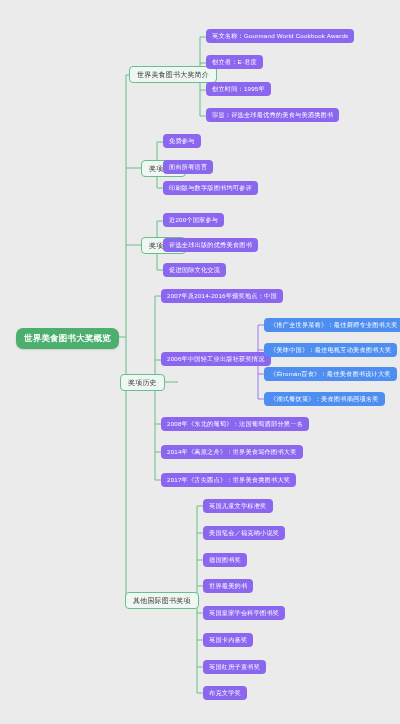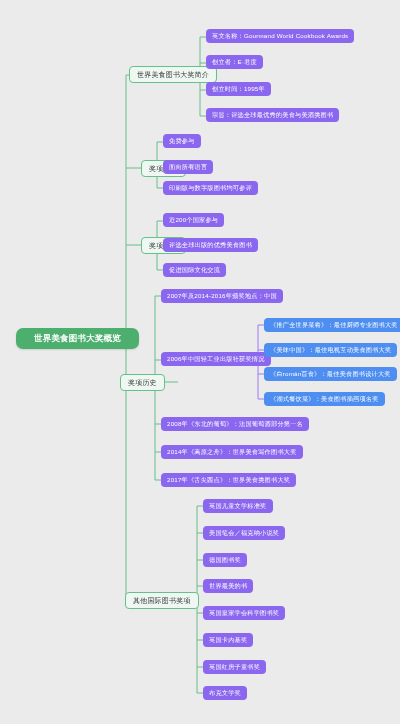--- a/index.html
+++ b/index.html
@@ -29,21 +29,21 @@
     align-items: center;
     white-space: nowrap;
     line-height: 1;
     letter-spacing: 0.2px;
   }
   
   .node.root {
     background: #4caf6e;
     color: #ffffff;
     border-radius: 7px;
-    padding: 6px 18px;
+    padding: 6px 8px;
     font-size: 8.5px;
     font-weight: bold;
     box-shadow: 0 1px 2px rgba(0,0,0,0.12);
   }
   
   .node.branch {
     background: #eef7f1;
     color: #3b3b3b;
     border: 1px solid #66c08a;
     border-radius: 4px;

